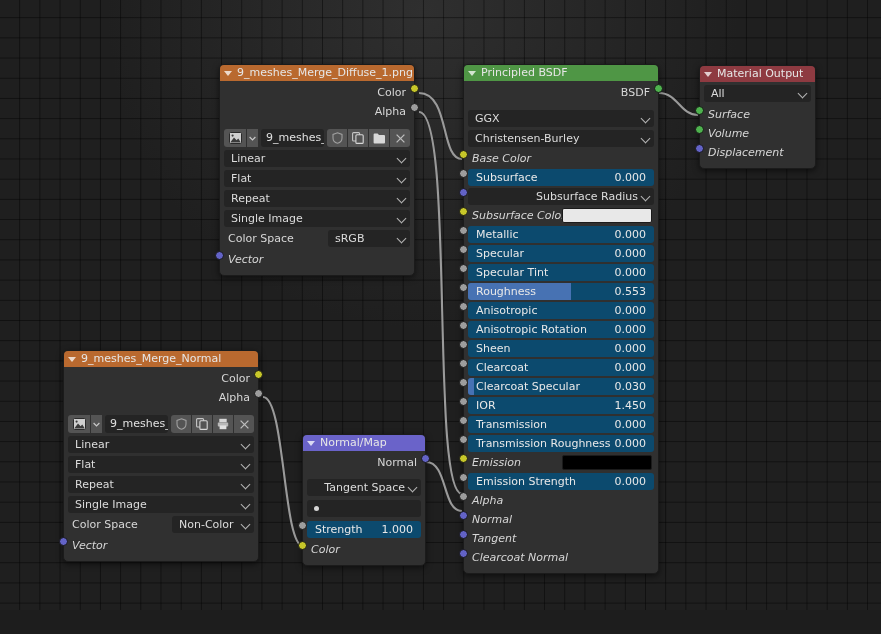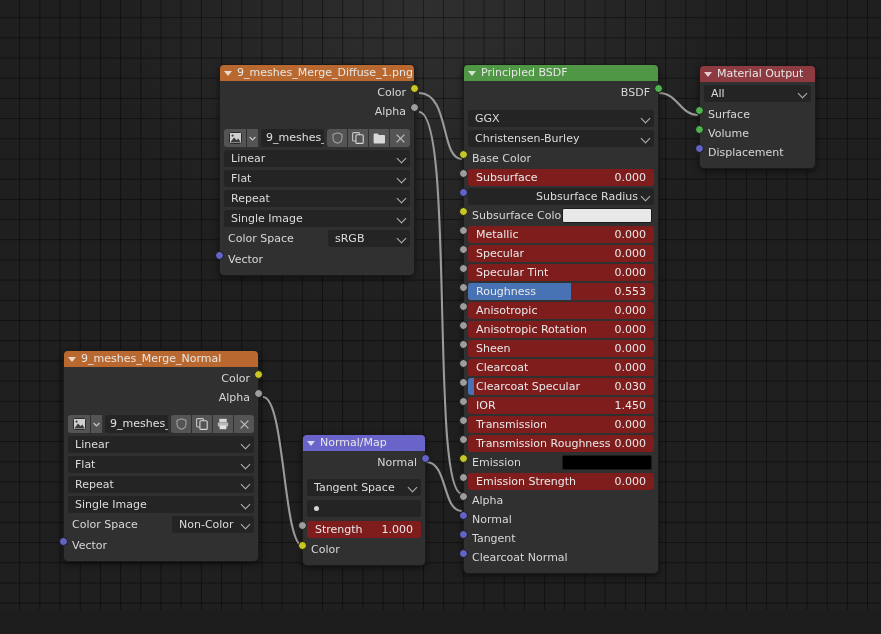--- a/index.html
+++ b/index.html
@@ -63,39 +63,39 @@
   .s-grey{background:#9d9d9d;}
   .s-purple{background:#6363c7;}
   .s-green{background:#4eb24e;}
 
   .olabel{
     position:absolute;right:4px;top:0;height:17px;line-height:17px;
     font-size:11px;color:#d7d7d7;white-space:nowrap;
   }
   .ilabel{
     position:absolute;left:4px;top:0;height:17px;line-height:17px;
-    font-size:11px;color:#d7d7d7;white-space:nowrap;
+    font-size:11px;color:#d7d7d7;white-space:nowrap;font-style:italic;
   }
 
   
   .drop{
     position:relative;height:17px;line-height:17px;
     background:#242424;border-radius:3px;
     font-size:11px;color:#dcdcdc;
     padding:0 16px 0 7px;white-space:nowrap;overflow:hidden;
     box-sizing:border-box;
   }
   .drop .chev{
     position:absolute;right:5px;top:5px;width:6px;height:6px;
     border-right:1.4px solid #b5b5b5;border-bottom:1.4px solid #b5b5b5;
     transform:rotate(45deg);
   }
   .slider{
     position:relative;height:17px;line-height:17px;
-    background:#7f1d1d;border-radius:3px;overflow:hidden;
+    background:#0c4a6e;border-radius:3px;overflow:hidden;
     font-size:11px;color:#e8e8e8;box-sizing:border-box;
   }
   .slider .fill{position:absolute;left:0;top:0;bottom:0;background:#4772b3;}
   .slider .nm{position:absolute;left:8px;top:0;z-index:2;white-space:nowrap;}
   .slider .vl{position:absolute;right:8px;top:0;z-index:2;}
   .swatch{
     position:absolute;right:2px;top:1px;height:15px;border-radius:2px;
     border:1px solid #1b1b1b;box-sizing:border-box;
   }
   .lbl-left{
@@ -303,21 +303,21 @@
           <span class="chev"></span>
         </span>
       </div>
       <div class="row">
         <span class="sock in s-purple"></span>
         <span class="ilabel">Vector</span>
       </div>
     </div>
   </div>
 
-  <div class="node" id="n-normalmap" style="left:302px;top:434px;width:124px;">
+  <div class="node" id="n-normalmap" style="left:302px;top:434px;width:124px;text-align:right;">
     <div class="hdr purple">
       <span class="tri"></span>
       <span class="ttl">Normal/Map</span>
     </div>
     <div class="body">
       <div class="row">
         <span class="sock out s-purple"></span>
         <span class="olabel">Normal</span>
       </div>
       <div style="height:6px"></div>

